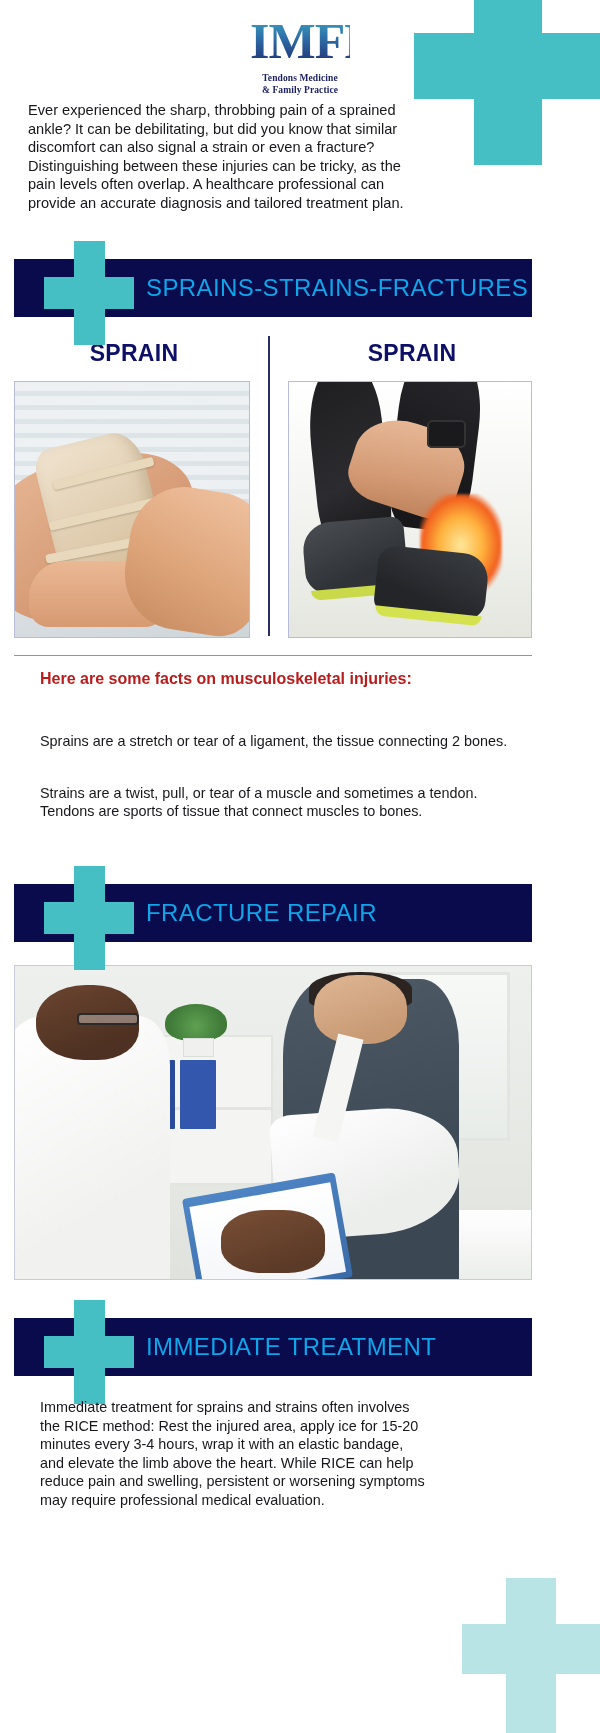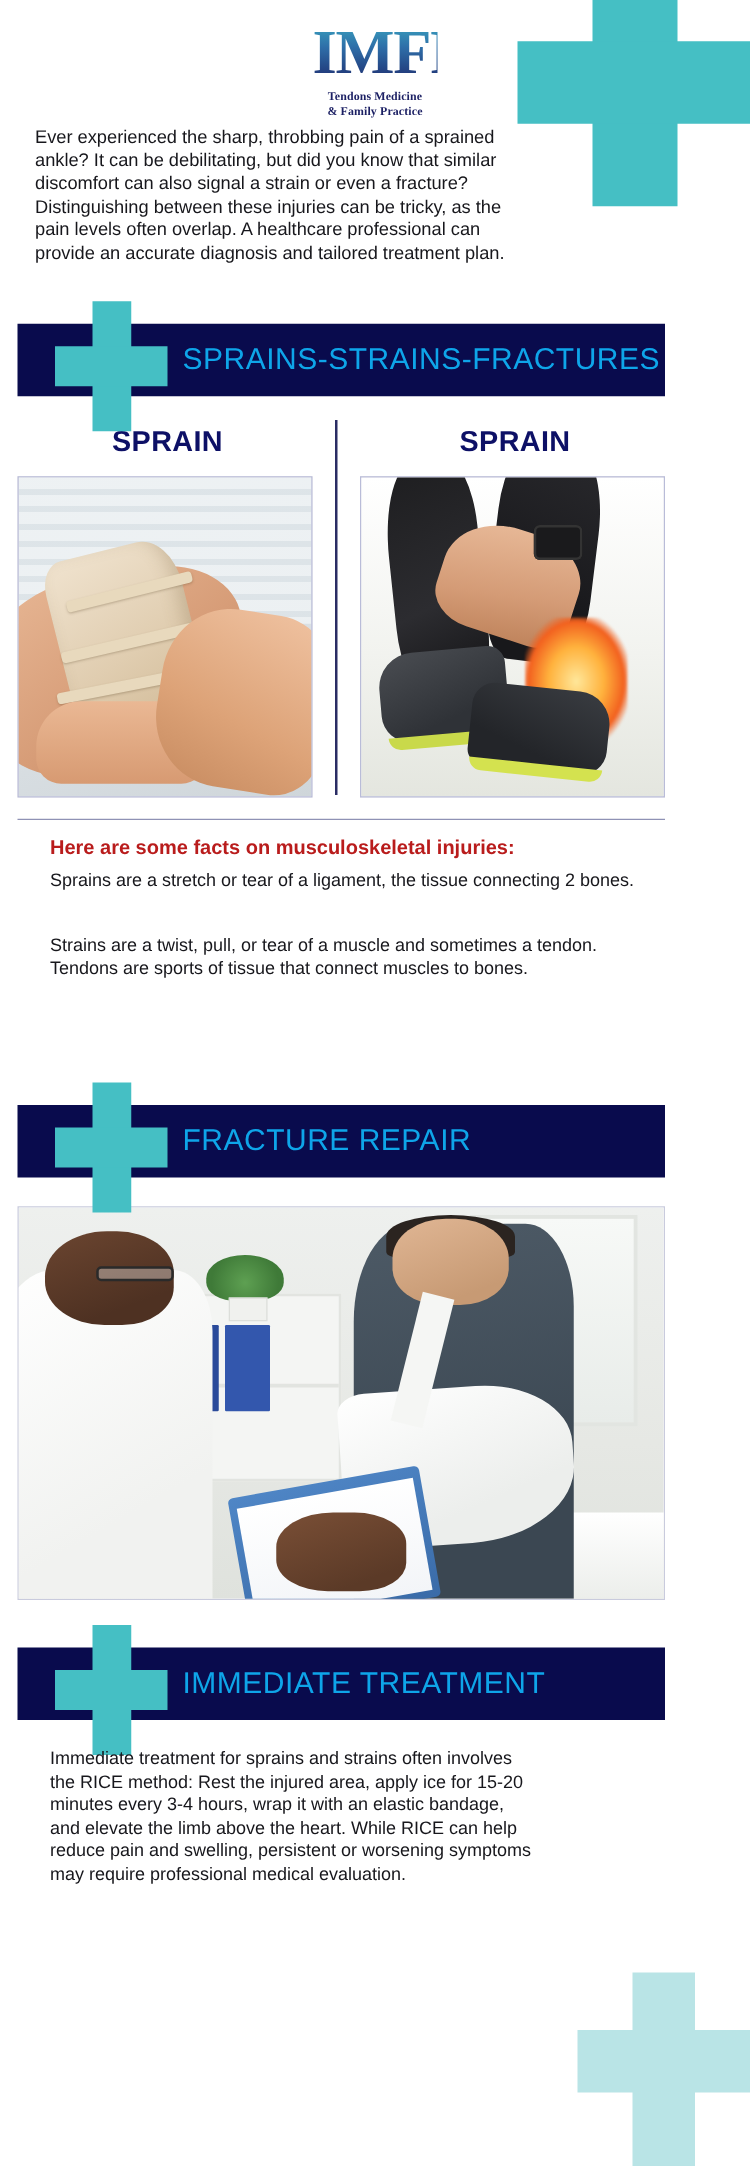--- a/index.html
+++ b/index.html
@@ -89,21 +89,21 @@
   .hr-rule { position:absolute; left:14px; width:518px; height:1px; background:#8f92b5; }
   #rule-facts { top:655px; }
 
   
   .facts-head {
     position:absolute; left:40px; top:670px; width:470px;
     font-size:16px; font-weight:bold; color:#b91c1c;
   }
   .fact {
     position:absolute; left:40px; width:470px;
-    font-size:14.4px; line-height:18px; color:#17171c; font-weight:500;
+    font-size:14.4px; line-height:18px; color:#17171c; font-weight:500;margin-top:36px;
   }
   #fact-1 { top:696px; }
   #fact-2 { top:748px; }
   #fact-3 { top:818px; }
 
   
   #photo-fracture { position:absolute; left:14px; top:965px; width:518px; height:315px; border:1px solid #c9cbdd; overflow:hidden; }
 
   
   .outro {

